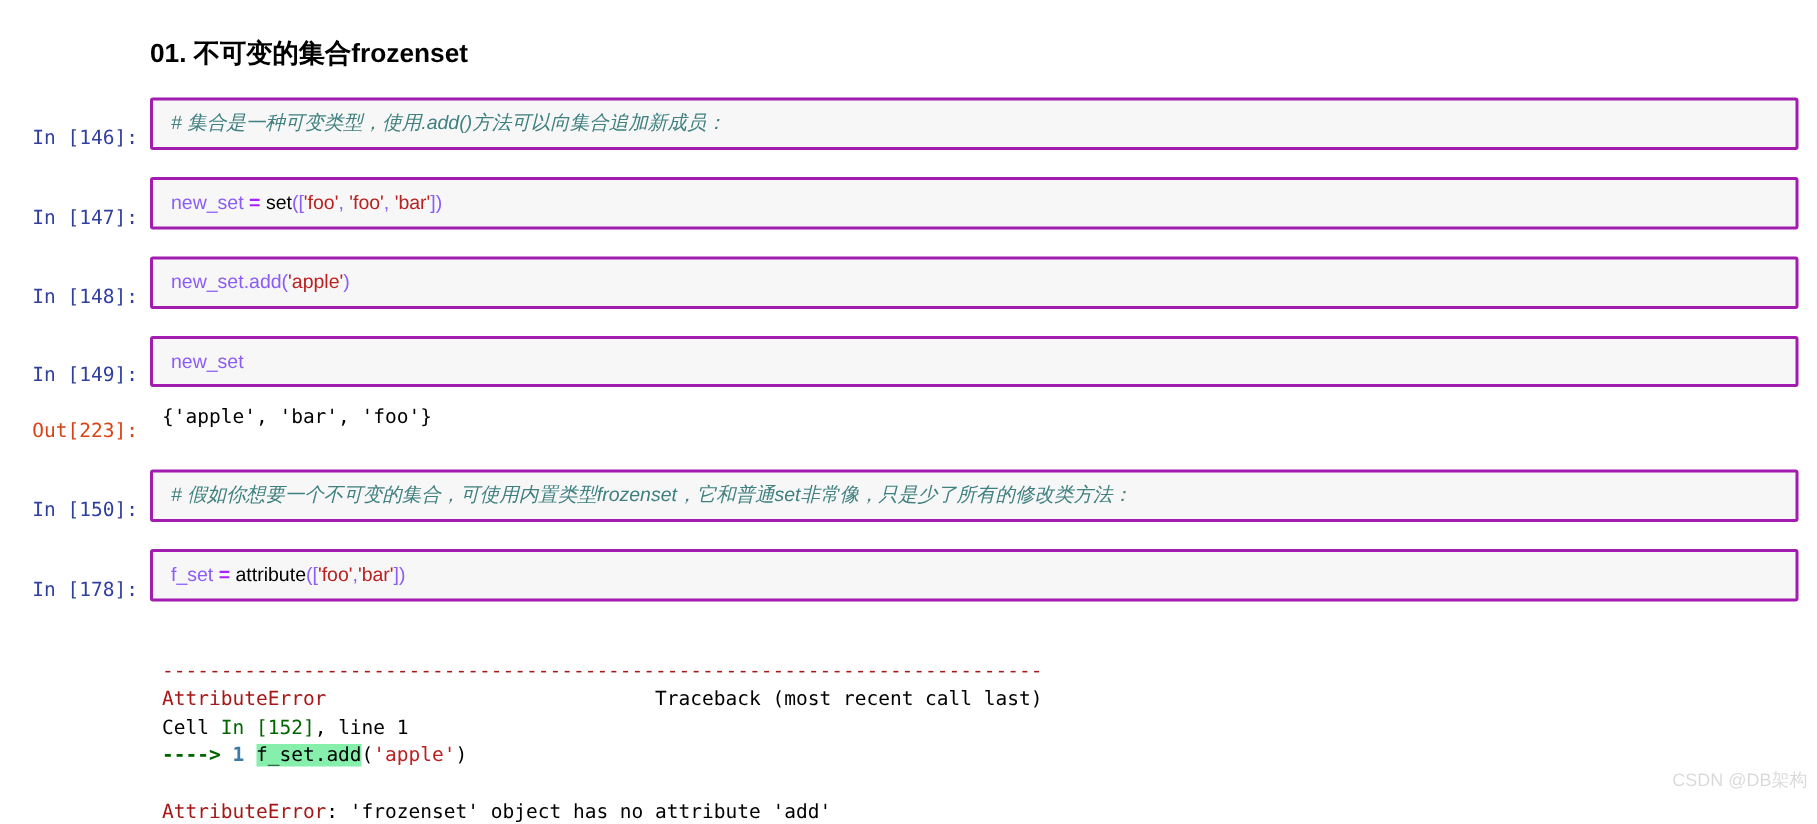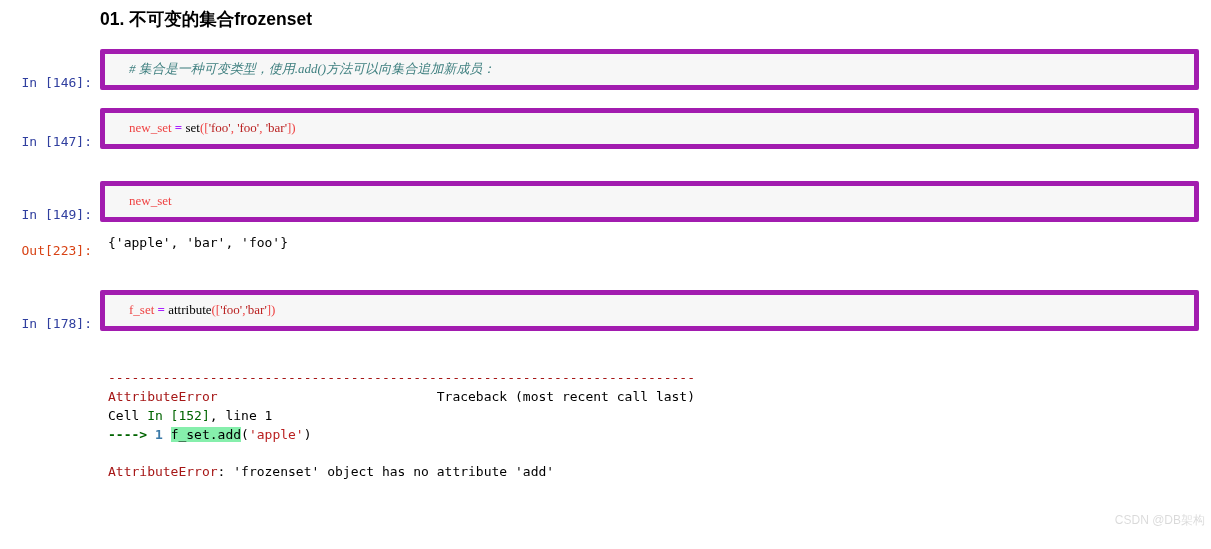--- a/index.html
+++ b/index.html
@@ -9,64 +9,64 @@
     padding: 0;
     background: #fff;
     color: #000;
     width: 1211px;
   }
   .notebook { padding: 0 0 20px 0; }
   .heading-row { display:flex; }
   .heading {
     font-size: 17.5px;
     font-weight: 700;
-    margin: 7px 0 18px 0;
+    margin: 23px 0 18px 0;
     font-family: Arial, sans-serif;
   }
   .cell-row {
     display: flex;
     align-items: flex-end;
     margin-bottom: 4px;
   }
   .prompt {
     flex: 0 0 100px;
     text-align: right;
     padding: 6px 8px 0 0;
     font-family: "SFMono-Regular", Consolas, Menlo, monospace;
     font-size: 13px;
     white-space: nowrap;
   }
   .prompt-in { color: #303F9F; }
   .prompt-out { color: #D84315; }
   .input-area {
     flex: 1 1 auto;
-    border: 5px solid #a21caf;
+    border: 2px solid #a21caf;
     border-radius: 2px;
     background: #f7f7f7;
-    padding: 6px 24px;
-    font-family: Liberation Serif, serif;
+    padding: 6px 12px;
+    font-family: Liberation Sans, sans-serif;
     font-size: 13px;
     line-height: 1.45;
     margin-right: 12px;
     white-space: pre;
   }
   .output-area {
     flex: 1 1 auto;
     padding: 6px 8px;
     font-family: "SFMono-Regular", Consolas, Menlo, monospace;
     font-size: 13px;
     line-height: 1.45;
     margin-right: 12px;
     white-space: pre;
   }
   .tok-comment { color: #408080; font-style: italic; }
   .tok-op { color: #AA22FF; font-weight: 600; }
   .tok-builtin { color: #000000; }
   .tok-str { color: #BA2121; }
-  .tok-plain { color: #ef4444; margin-top: 24px; }
+  .tok-plain { color: #8b5cf6; margin-top: 24px; }
 
   .tb-sep { color: #a61717; letter-spacing: 0; }
   .tb-err { color: #a61717; font-weight: 400; }
   .tb-in { color: #006400; font-weight: 400; }
   .tb-arrow { color: #006400; font-weight: 700; }
   .tb-num { color: #3c7aa8; font-weight: 600; }
   .tb-hl { background: #86efac; color: #000; }
   .tb-str { color: #BA2121; }
   .tb-errname { color: #a61717; font-weight: 400; }
 
@@ -96,31 +96,39 @@
       <div class="cell-row">
         <div class="prompt prompt-in">In [146]:</div>
         <div class="input-area"><span class="tok-comment"># 集合是一种可变类型，使用.add()方法可以向集合追加新成员：</span></div>
       </div>
       <div class="spacer"></div>
       <div class="cell-row">
         <div class="prompt prompt-in">In [147]:</div>
         <div class="input-area"><span class="tok-plain">new_set </span><span class="tok-op">=</span><span class="tok-plain"> </span><span class="tok-builtin">set</span><span class="tok-plain">([</span><span class="tok-str">'foo'</span><span class="tok-plain">, </span><span class="tok-str">'foo'</span><span class="tok-plain">, </span><span class="tok-str">'bar'</span><span class="tok-plain">])</span></div>
       </div>
       <div class="spacer"></div>
+      <div class="cell-row">
+        <div class="prompt prompt-in">In [148]:</div>
+        <div class="input-area"><span class="tok-plain">new_set.add(</span><span class="tok-str">'apple'</span><span class="tok-plain">)</span></div>
+      </div>
       <div class="spacer"></div>
       <div class="cell-row">
         <div class="prompt prompt-in">In [149]:</div>
         <div class="input-area"><span class="tok-plain">new_set</span></div>
       </div>
       <div class="out-spacer"></div>
       <div class="cell-row">
         <div class="prompt prompt-out">Out[223]:</div>
         <div class="output-area">{'apple', 'bar', 'foo'}</div>
       </div>
       <div class="spacer"></div>
+      <div class="cell-row">
+        <div class="prompt prompt-in">In [150]:</div>
+        <div class="input-area"><span class="tok-comment"># 假如你想要一个不可变的集合，可使用内置类型frozenset，它和普通set非常像，只是少了所有的修改类方法：</span></div>
+      </div>
       <div class="spacer"></div>
       <div class="cell-row">
         <div class="prompt prompt-in">In [178]:</div>
         <div class="input-area"><span class="tok-plain">f_set </span><span class="tok-op">=</span><span class="tok-plain"> </span><span class="tok-builtin">attribute</span><span class="tok-plain">([</span><span class="tok-str">'foo'</span><span class="tok-plain">,</span><span class="tok-str">'bar'</span><span class="tok-plain">])</span></div>
       </div>
       <div class="spacer"></div>
       <div class="spacer"></div>
     </div>
 
   <div class="cell-row">

